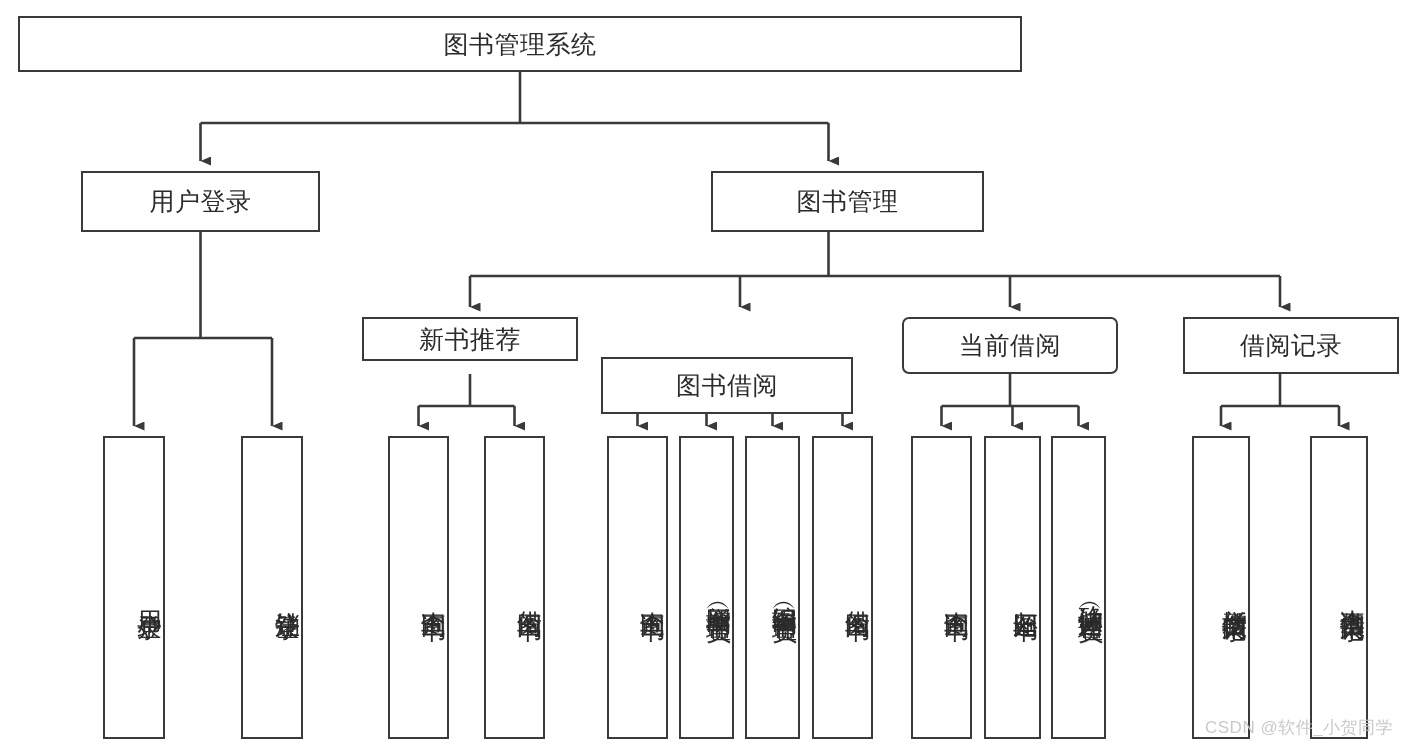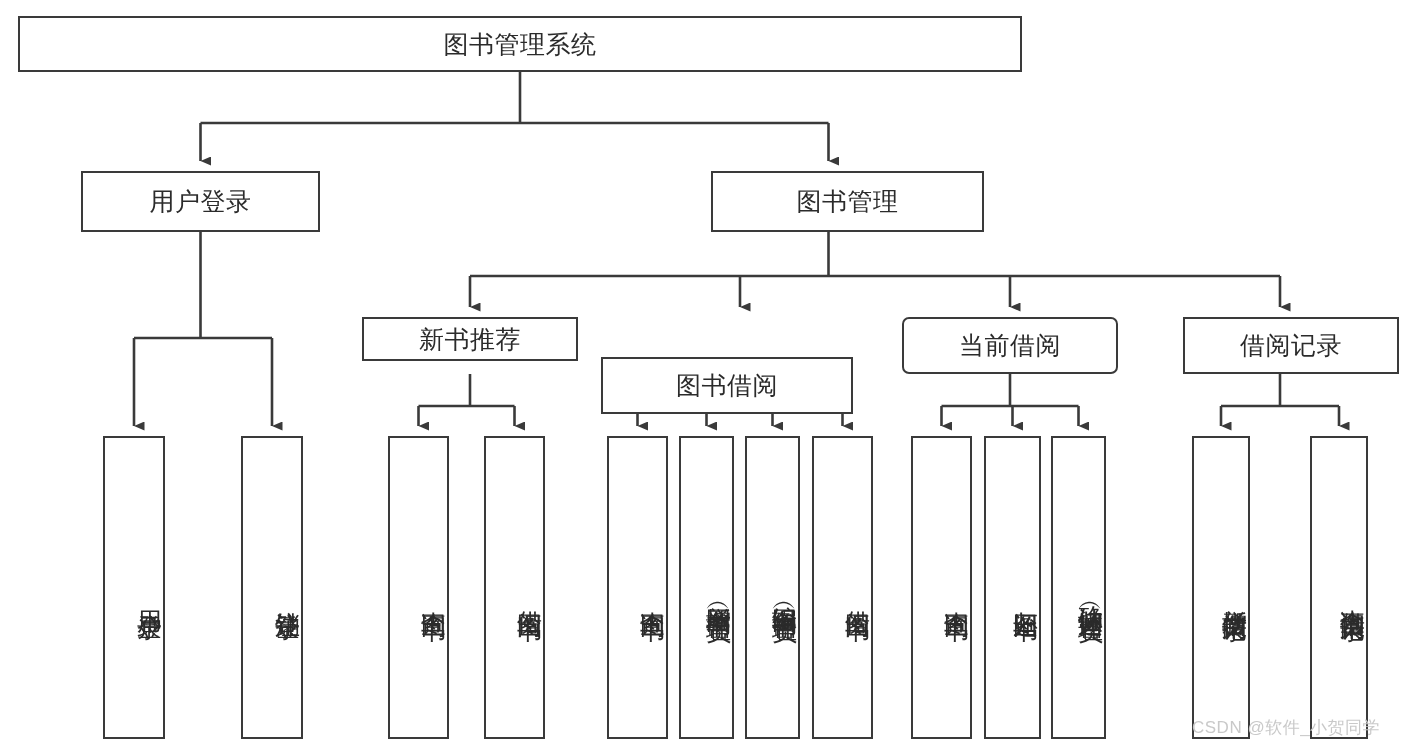--- a/index.html
+++ b/index.html
@@ -165,14 +165,14 @@
         <span class="node-label">确认归还（管理员）</span>
       </div>
       <div class="node v" style="left: 1192px; top: 436px; width: 58px; height: 303px;">
         <span class="node-label">新增借阅记录</span>
       </div>
       <div class="node v" style="left: 1310px; top: 436px; width: 58px; height: 303px;">
         <span class="node-label">查询借阅记录</span>
       </div>
     </div>
 
-  <div class="watermark" style="left:1192px; top:716px;">CSDN @软件_小贺同学</div>
+  <div class="watermark" style="left:1192px; top:716px;padding-left:13px;">CSDN @软件_小贺同学</div>
 </div>
 
 </body></html>

